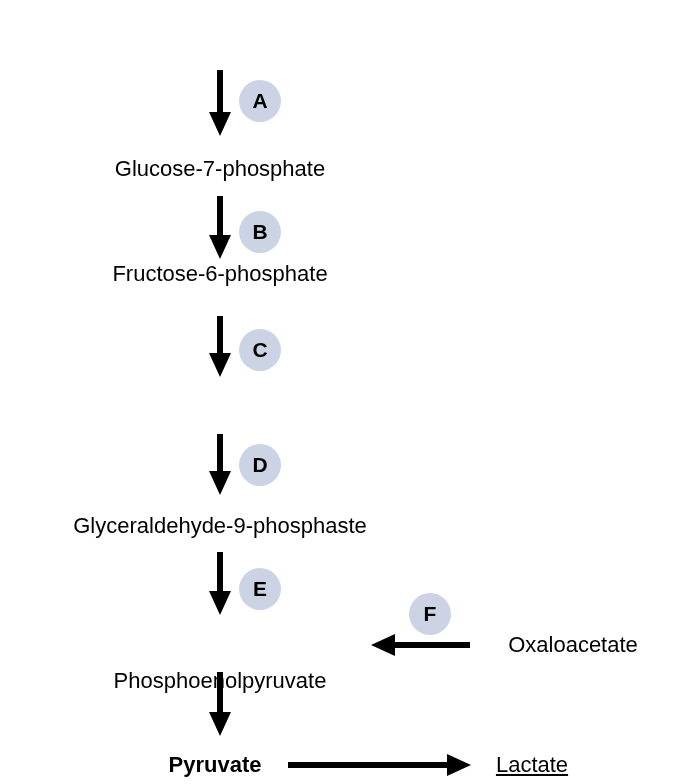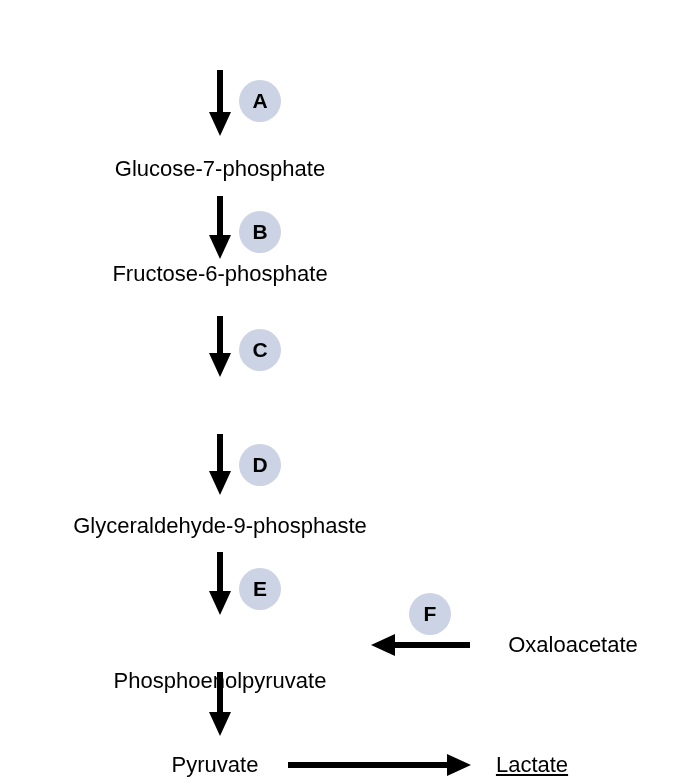--- a/index.html
+++ b/index.html
@@ -104,21 +104,21 @@
       <line x1="288" y1="765" x2="452" y2="765"></line>
       <polygon points="471,765 447,754 447,776"></polygon>
     </g>
   </svg>
 
   <div class="node-label" style="left:220px; top:169px;">Glucose-7-phosphate</div>
   <div class="node-label" style="left:220px; top:274px;">Fructose-6-phosphate</div>
   <div class="node-label" style="left:220px; top:526px;">Glyceraldehyde-9-phosphaste</div>
   <div class="node-label" style="left:220px; top:645px;margin-top:36px;">Phosphoenolpyruvate</div>
   <div class="node-label" style="left:573px; top:645px;">Oxaloacetate</div>
-  <div class="node-label" style="left:215px; top:765px;">Pyruvate</div>
+  <div class="node-label" style="left:215px; top:765px;font-weight:bold;">Pyruvate</div>
   <div class="node-label" style="left:532px; top:765px;text-decoration:underline;">Lactate</div>
 
   <div class="step-badge" style="left:260px; top:101px;">A</div>
   <div class="step-badge" style="left:260px; top:232px;">B</div>
   <div class="step-badge" style="left:260px; top:350px;">C</div>
   <div class="step-badge" style="left:260px; top:465px;">D</div>
   <div class="step-badge" style="left:260px; top:589px;">E</div>
   <div class="step-badge" style="left:430px; top:614px;">F</div>
 
 </div>

